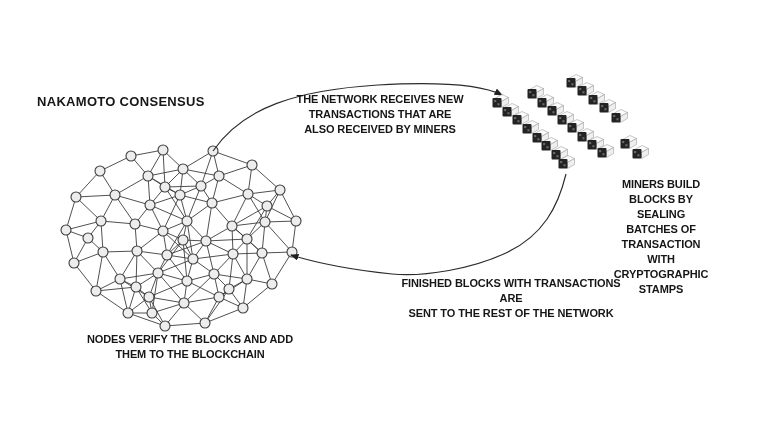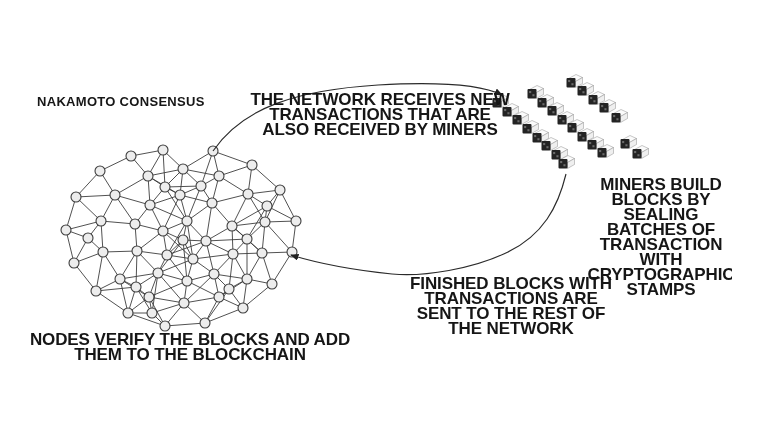--- a/index.html
+++ b/index.html
@@ -14,21 +14,21 @@
   .title{
     position:absolute;
     font-size:13px;font-weight:700;letter-spacing:.3px;
     color:var(--text,#161616);
     white-space:pre-line;
   }
   .lbl{
     position:absolute;
     transform:translateX(-50%);
     text-align:center;
-    font-size:17px;font-weight:700;letter-spacing:-.1px;
+    font-size:11px;font-weight:700;letter-spacing:-.1px;
     line-height:15px;
     color:var(--text,#161616);
     white-space:pre-line;
   }
   [data-name="network-edges"] line{stroke:var(--ink,#3d3d3d);stroke-width:.9;}
   [data-name="network-nodes"] circle{fill:var(--node-fill,#ededed);stroke:var(--ink,#3d3d3d);stroke-width:1.1;}
   .flow-arrow{fill:none;stroke:#2b2b2b;stroke-width:1.15;}
   .m-top{fill:var(--miner-light,#fbfbfb);stroke:#8f8f8f;stroke-width:.5;}
   .m-side{fill:var(--miner-side,#efefef);stroke:#8f8f8f;stroke-width:.5;}
   .m-face{fill:var(--miner-dark,#232323);}

